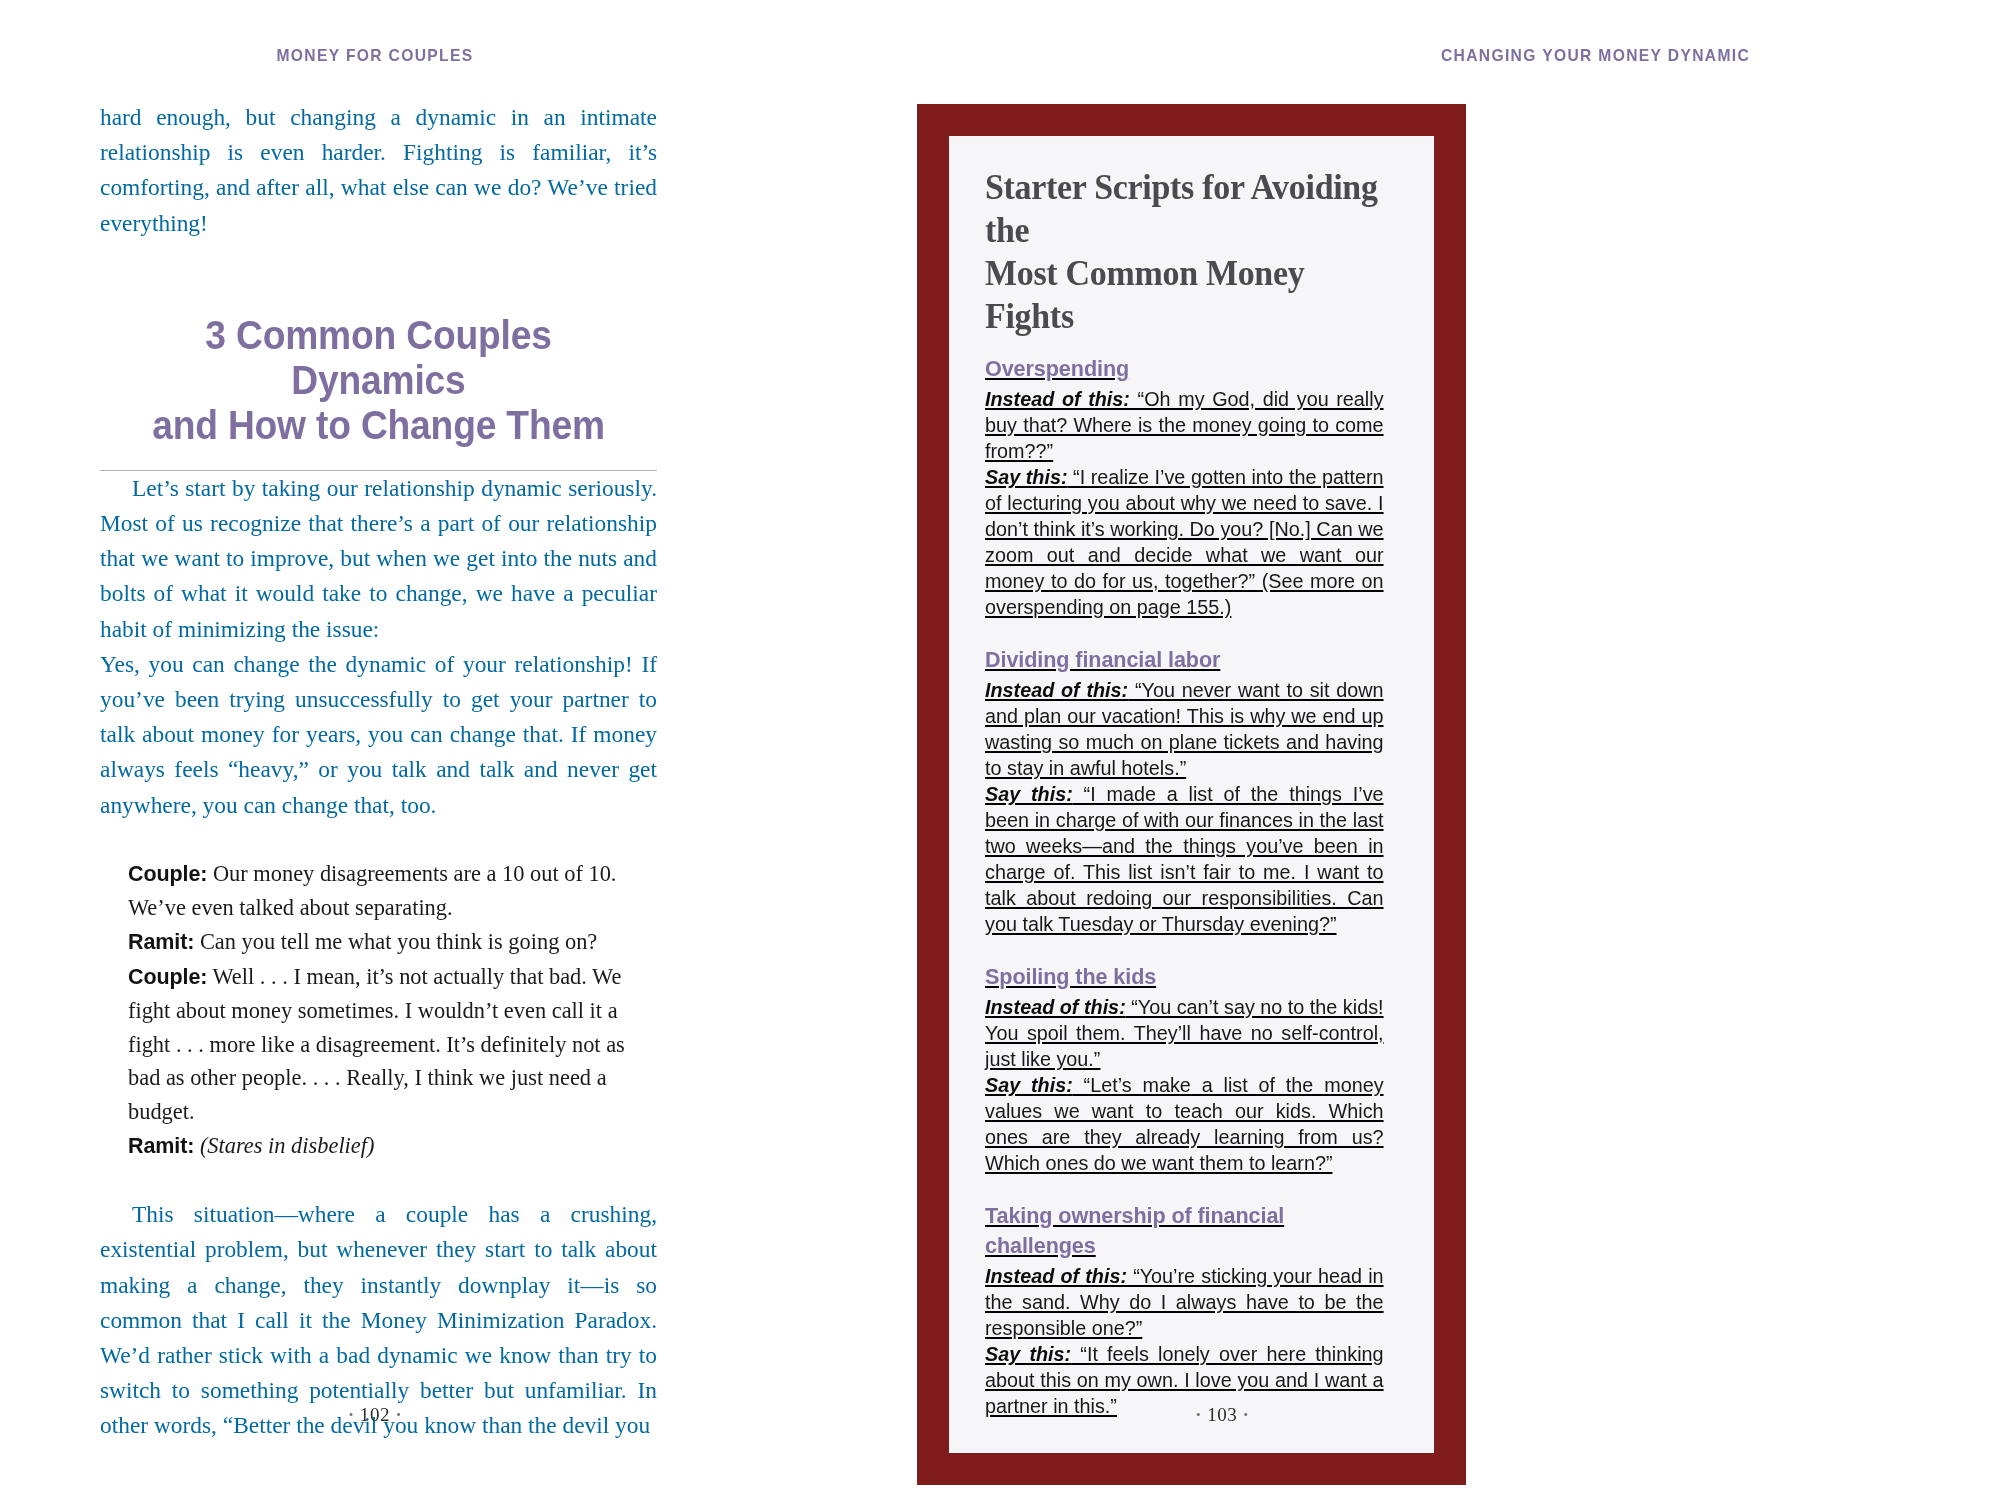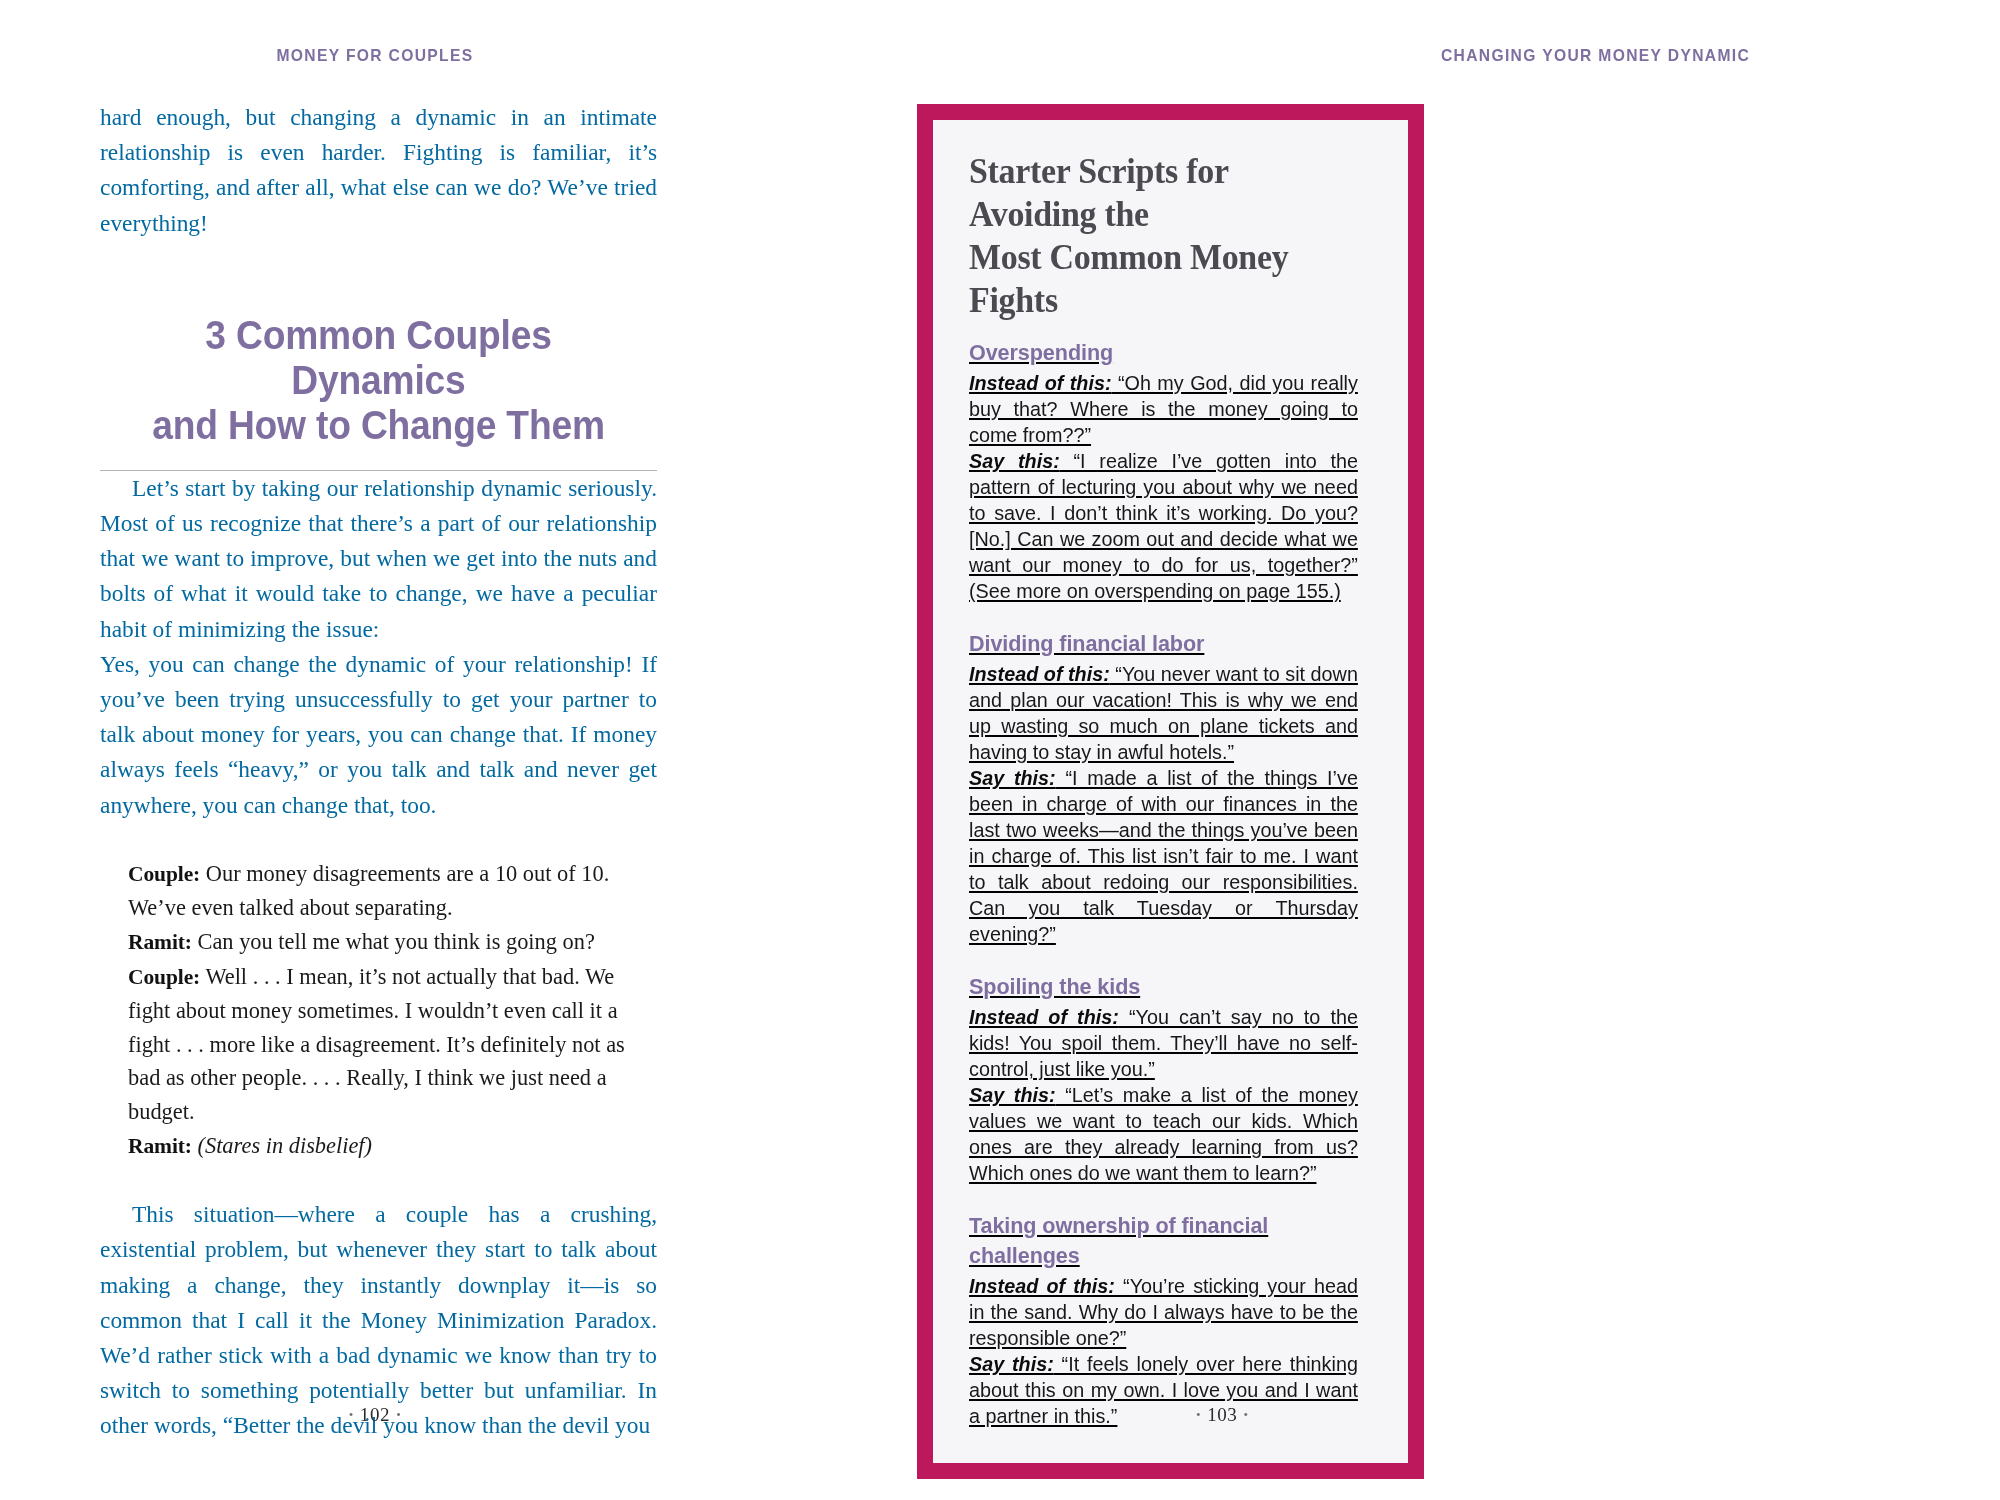--- a/index.html
+++ b/index.html
@@ -126,35 +126,35 @@
   }
   .dialogue p {
     margin: 0;
     font-family: "Liberation Serif", serif;
     font-size: 22.4px;
     line-height: 33.6px;
     color: #1a1a1a;
     text-align: left;
   }
   .speaker {
-    font-family: Liberation Serif, serif;
+    font-family: Liberation Sans, sans-serif;
     font-weight: bold;
     font-size: 21.5px;
     color: #121212;
     letter-spacing: -0.1px;
   }
   .stage-dir { font-style: italic; }
   .page-right .box-outer {
     position: absolute;
     left: -83px;
     top: 104px;
-    width: 507px;
+    width: 549px;
     box-sizing: border-box;
-    background: #be185d;
-    padding: 16px;
+    background: #7f1d1d;
+    padding: 32px;
   }
   .box-inner {
     background: #f6f5f8;
     box-sizing: border-box;
     padding: 30px 36px 34px 36px;
   }
   h3.box-title {
     margin: 0 0 16px 0;
     font-family: "Liberation Serif", serif;
     font-weight: bold;

